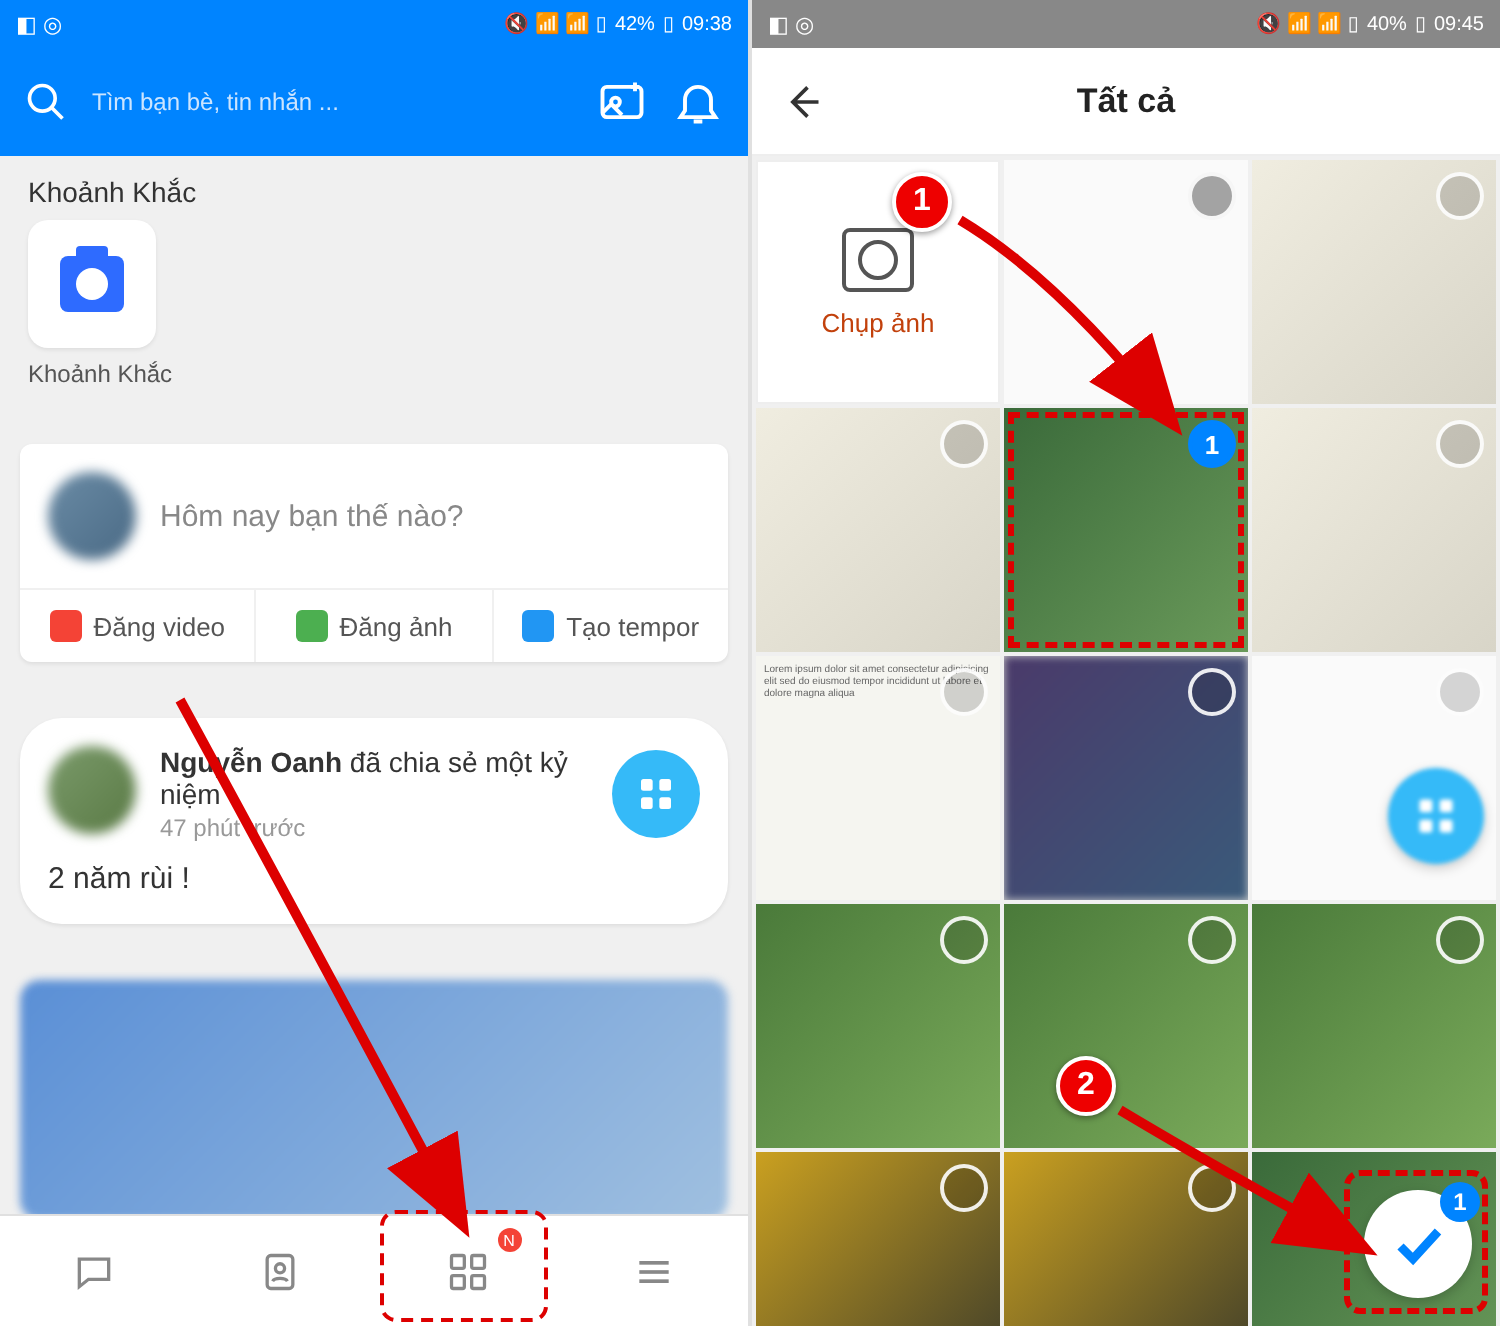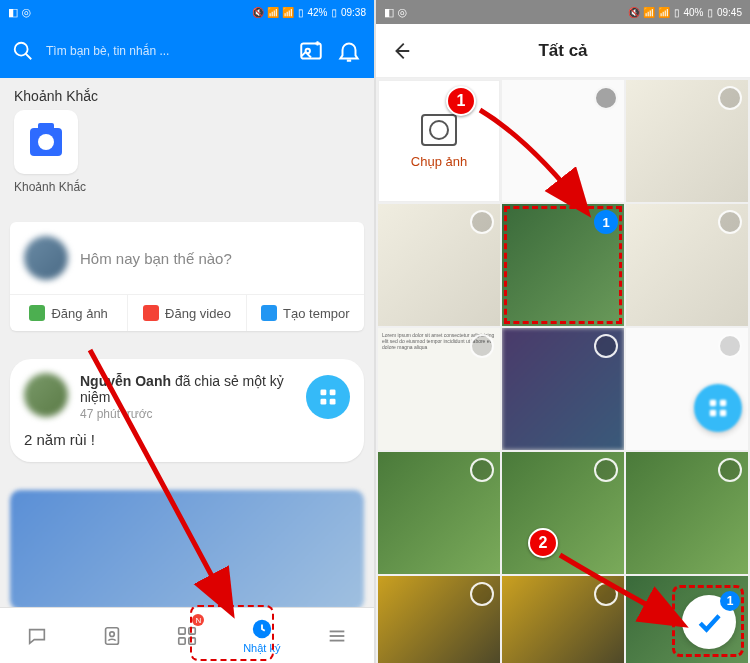--- a/index.html
+++ b/index.html
@@ -140,26 +140,26 @@
   </div>
   <div class="moment-label">Khoảnh Khắc</div>
 
   <div class="card">
     <div class="composer-top">
       <div class="avatar blur"></div>
       <div class="composer-prompt">Hôm nay bạn thế nào?</div>
     </div>
     <div class="composer-actions">
       <div class="composer-btn">
+        <div class="mini-icon red"></div>
+        <span>Đăng video</span>
+      </div>
+      <div class="composer-btn">
         <div class="mini-icon green"></div>
         <span>Đăng ảnh</span>
-      </div>
-      <div class="composer-btn">
-        <div class="mini-icon red"></div>
-        <span>Đăng video</span>
       </div>
       <div class="composer-btn">
         <div class="mini-icon blue"></div>
         <span>Tạo tempor</span>
       </div>
     </div>
   </div>
 
   <div class="card post">
     <div class="post-head">
@@ -197,27 +197,20 @@
     </div>
     <div class="nav-item">
       <svg class="nav-icon" viewBox="0 0 24 24" fill="none" stroke="#888" stroke-width="1.8">
           <rect x="3" y="3" width="7" height="7" rx="1"></rect>
           <rect x="14" y="3" width="7" height="7" rx="1"></rect>
           <rect x="3" y="14" width="7" height="7" rx="1"></rect>
           <rect x="14" y="14" width="7" height="7" rx="1"></rect>
         </svg>
       <div class="nav-badge">N</div>
     </div>
-    <div class="nav-item active">
-      <svg class="nav-icon" viewBox="0 0 24 24" fill="#0084ff">
-          <circle cx="12" cy="12" r="10"></circle>
-          <path d="M12 7v5l3 2" stroke="#fff" stroke-width="2" fill="none"></path>
-        </svg>
-      <span>Nhật ký</span>
-    </div>
     <div class="nav-item">
       <svg class="nav-icon" viewBox="0 0 24 24" fill="none" stroke="#888" stroke-width="2">
           <line x1="4" y1="7" x2="20" y2="7"></line>
           <line x1="4" y1="12" x2="20" y2="12"></line>
           <line x1="4" y1="17" x2="20" y2="17"></line>
         </svg>
     </div>
   </div>
   <div class="nav-highlight"></div>
 </div>

